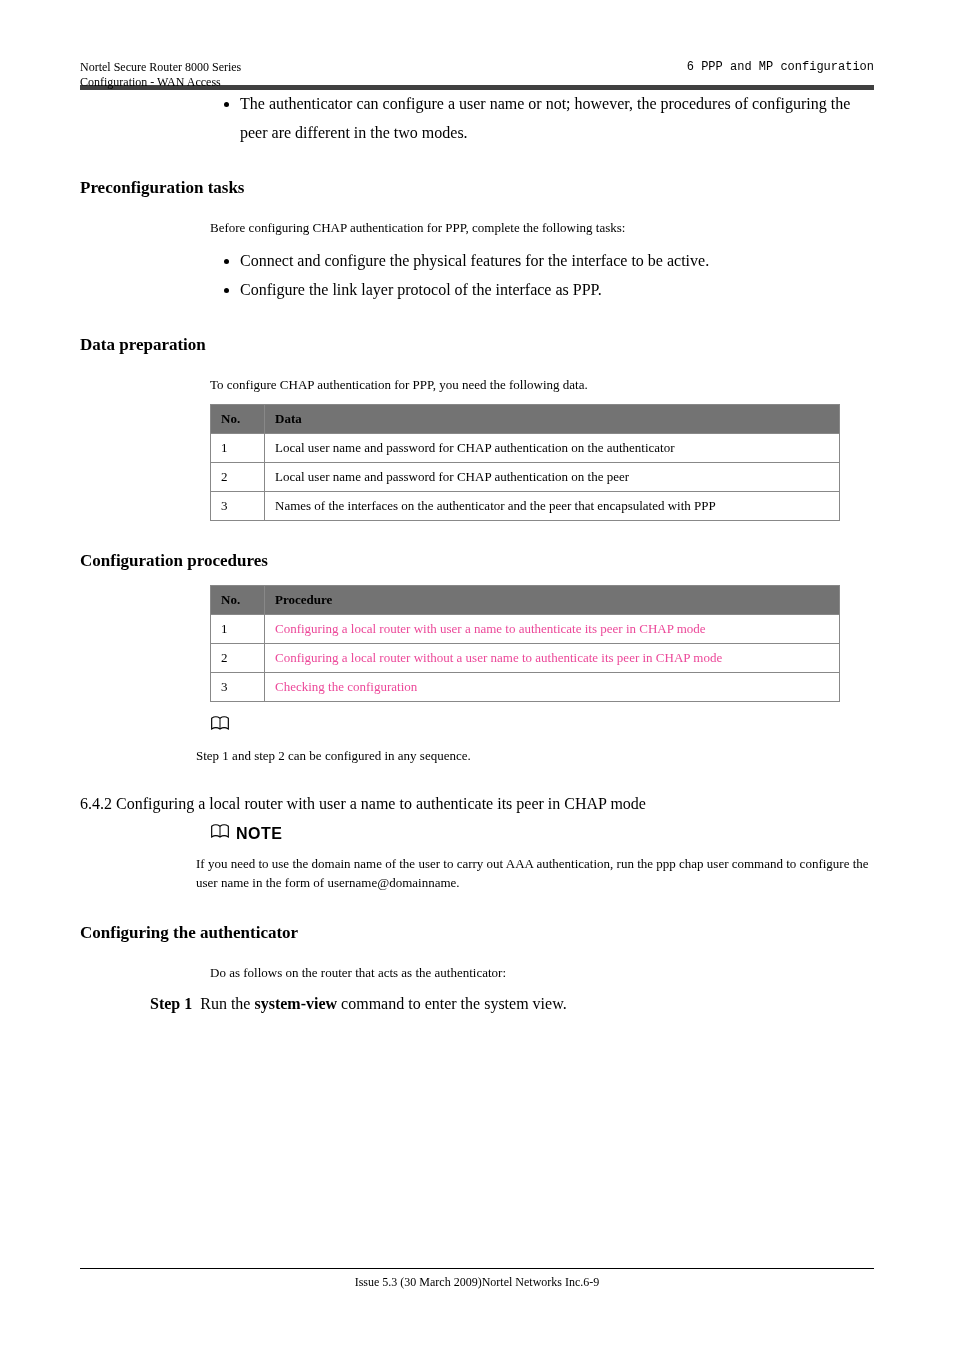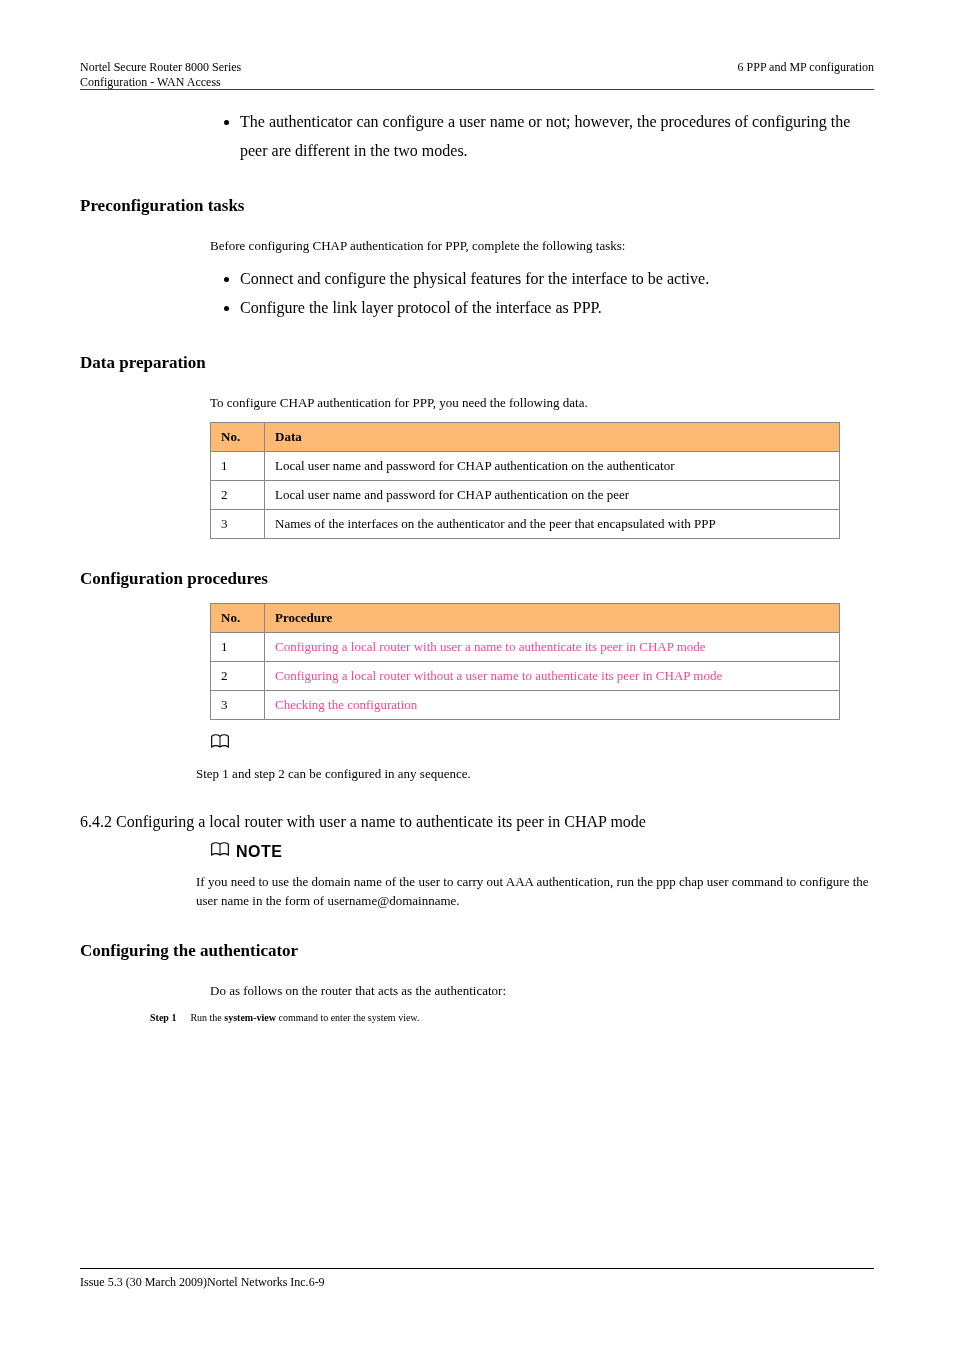--- a/index.html
+++ b/index.html
@@ -7,65 +7,64 @@
     font-family: "Book Antiqua", Palatino, Georgia, serif;
     color: #000;
     background: #fff;
     width: 954px;
     height: 1350px;
     position: relative;
     padding: 60px 80px 60px 80px;
   }
   .header-area {
     height: 30px;
-    border-bottom: 1px solid #404040;
-    margin-bottom: 18px;
+    border-bottom: 5px solid #404040;
     display: flex;
     justify-content: space-between;
     font-size: 12px;
     padding-bottom: 6px;
   }
   .bullet-list { list-style: disc; margin-left: 160px; margin-bottom: 8px; }
   .bullet-list li { font-size: 16px; line-height: 1.8; }
   h3.sub { font-size: 17px; font-weight: bold; margin-top: 30px; margin-bottom: 14px; }
   .para { font-size: 13px; margin-left: 130px; margin-bottom: 10px; line-height: 1.5; margin-top: 20px; }
   table { border-collapse: collapse; margin-left: 130px; width: 630px; font-size: 13px; margin-bottom: 10px; }
   th, td { border: 1px solid #888; padding: 6px 10px; text-align: left; vertical-align: top; }
-  th { background: #fdba74; font-weight: bold; }
+  th { background: #737373; font-weight: bold; }
   .link { color: #ec4899; }
   h2.section-title { font-size: 16px; font-weight: normal; margin-top: 28px; margin-bottom: 10px; line-height: 1.25; }
   .note-line { margin-left: 130px; margin-bottom: 10px; display: flex; align-items: center; gap: 6px; }
   .note-icon { display: inline-block; }
   .note-icon svg { width: 20px; height: 16px; }
   .note-label { font-family: Arial, sans-serif; font-size: 16px; font-weight: bold; letter-spacing: 0.5px; }
   .note-text { font-size: 13px; margin-left: 116px; line-height: 1.5; margin-bottom: 10px; }
-  .step { margin-left: 70px; display: flex; gap: 14px; font-size: 10px; margin-bottom: 8px; line-height: 1.5; }
+  .step { margin-left: 70px; display: flex; gap: 8px; font-size: 16px; margin-bottom: 8px; line-height: 1.5; }
   .step-label { font-weight: bold; white-space: nowrap; }
   .step-body { flex: 1; }
   .cmd { font-weight: bold; }
   .footer-area {
     position: absolute;
     left: 80px; right: 80px; bottom: 60px;
     border-top: 1px solid #000;
     padding-top: 6px;
     display: flex;
-    justify-content: flex-start;
+    justify-content: center;
     font-size: 12px;
   }
   .pad-top { height: 4px; }
 </style>
 </head>
 <body>
 
 <div class="header-area">
   <div>
     <div>Nortel Secure Router 8000 Series</div>
     <div>Configuration - WAN Access</div>
   </div>
-  <div style="text-align:right;">
+  <div style="text-align:right;font-family:Liberation Mono, monospace;">
     <div></div>
     <div>6 PPP and MP configuration</div>
   </div>
 </div>
 
 <ul class="bullet-list">
   <li>The authenticator can configure a user name or not; however, the procedures of configuring the peer are different in the two modes.</li>
 </ul>
 
 <h3 class="sub">Preconfiguration tasks</h3>

